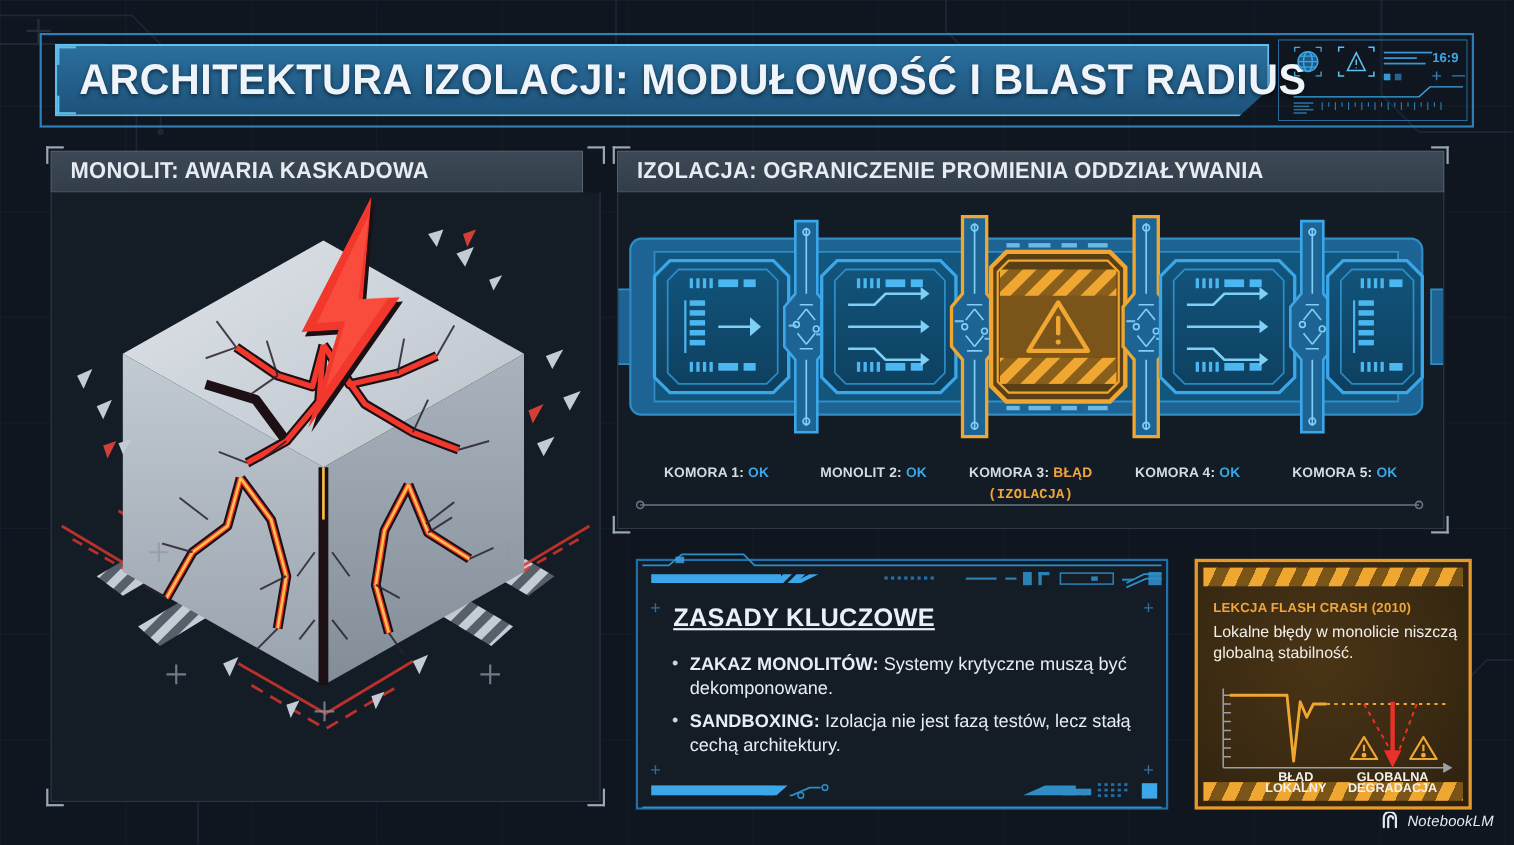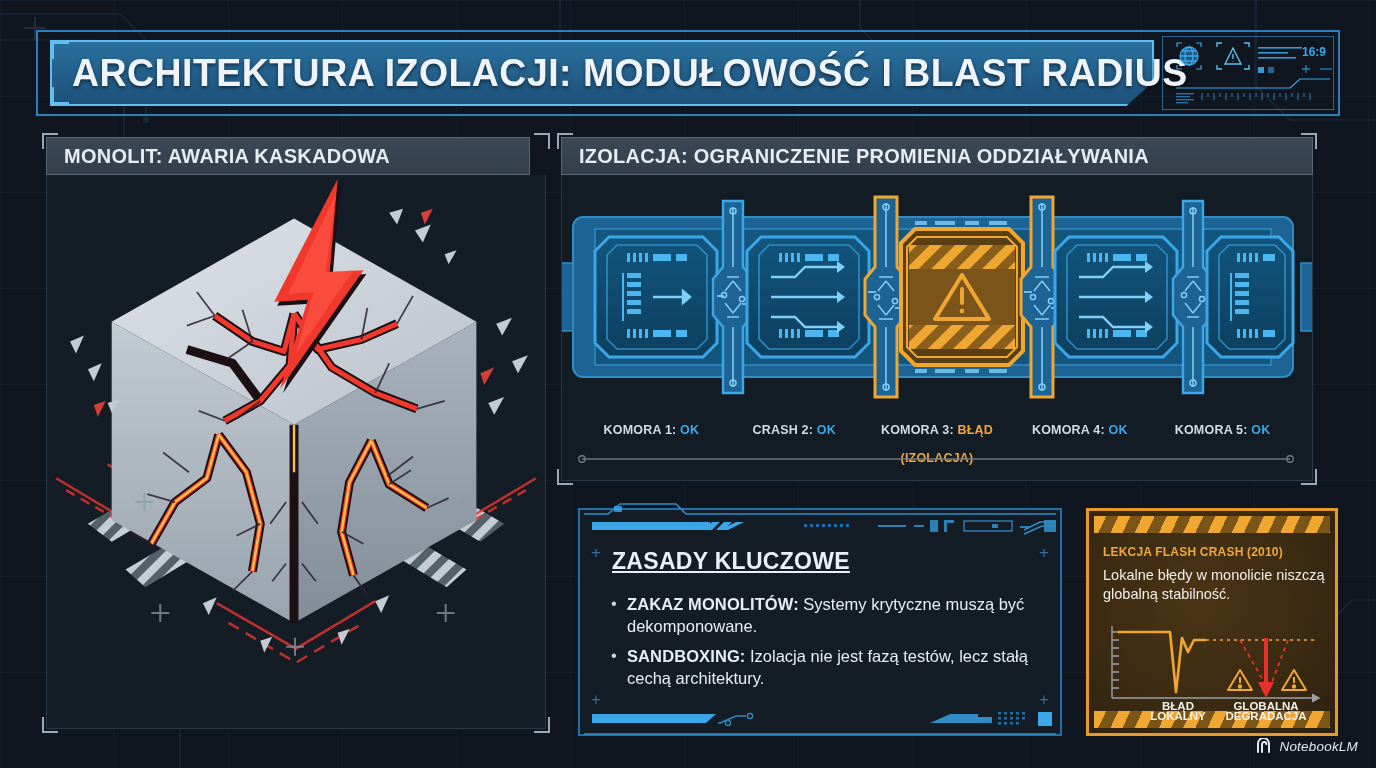--- a/index.html
+++ b/index.html
@@ -91,21 +91,21 @@
 
   
   #status-row {
     position:absolute; left:18px; right:18px; top:248px; height:48px;
     display:flex;
   }
   .status-cell { flex:1; text-align:center; font-size:12.5px; letter-spacing:.2px; }
   .status-cell .lbl { color:#d3dce5; font-weight:bold; }
   .status-cell .val-ok { color:#3ba7e8; font-weight:bold; }
   .status-cell .val-err { color:#f0a63a; font-weight:bold; }
-  .status-cell .sub { display:block; color:#f0a63a; font-weight:bold; margin-top:14px; }
+  .status-cell .sub { display:block; color:#f0a63a; font-weight:bold; margin-top:6px;font-family:Liberation Mono, monospace; }
 
   #measure-line { position:absolute; left:14px; right:14px; bottom:16px; height:10px; }
 
   
   #panel-rules { position:absolute; left:578px; top:508px; width:484px; height:228px; }
   #rules-frame {
     position:absolute; inset:0;
     background:#141c26;
     border:2px solid #1f6fa8;
   }
@@ -619,21 +619,21 @@
         </g>
       </g>
     </svg>
 
     <div id="status-row">
       <div class="status-cell">
         <span class="lbl">KOMORA 1:</span>
         <span class="val-ok">OK</span>
       </div>
       <div class="status-cell">
-        <span class="lbl">CRASH 2:</span>
+        <span class="lbl">MONOLIT 2:</span>
         <span class="val-ok">OK</span>
       </div>
       <div class="status-cell">
         <span class="lbl">KOMORA 3:</span>
         <span class="val-err">BŁĄD</span>
         <span class="sub">(IZOLACJA)</span>
       </div>
       <div class="status-cell">
         <span class="lbl">KOMORA 4:</span>
         <span class="val-ok">OK</span>

